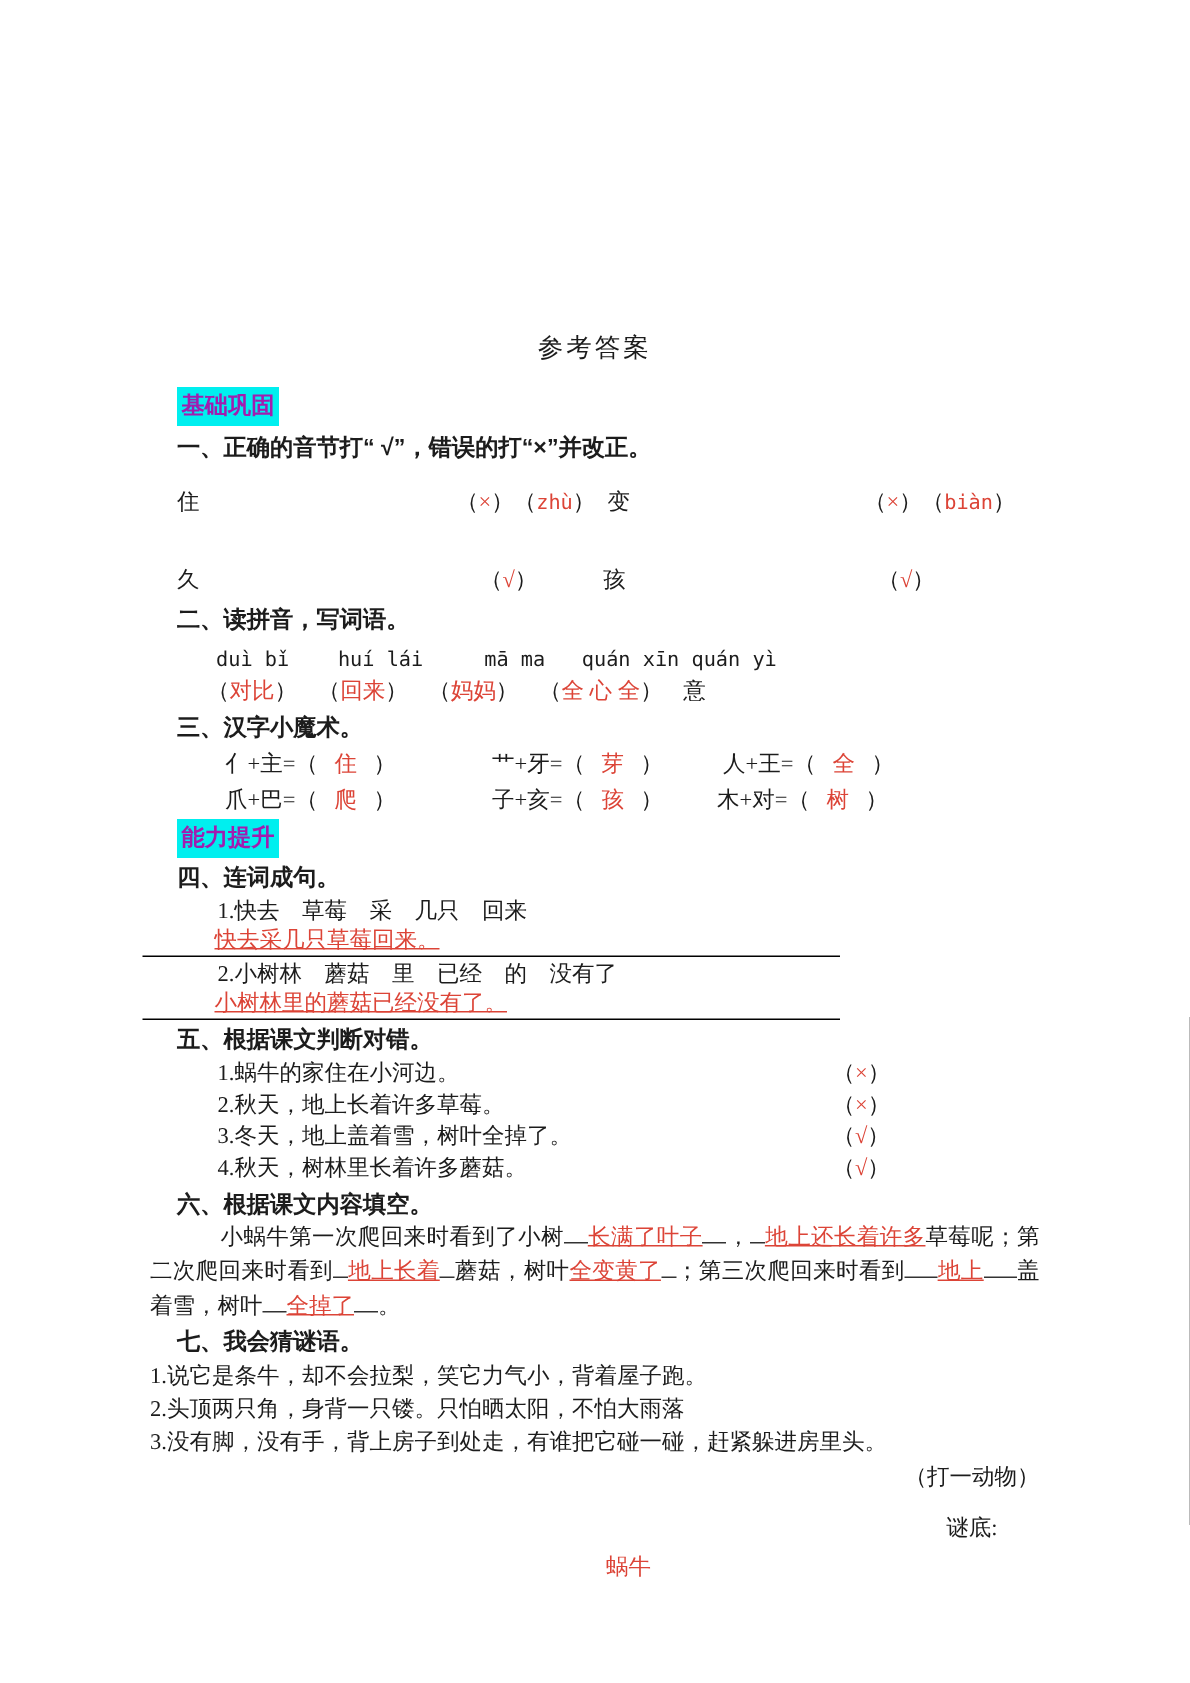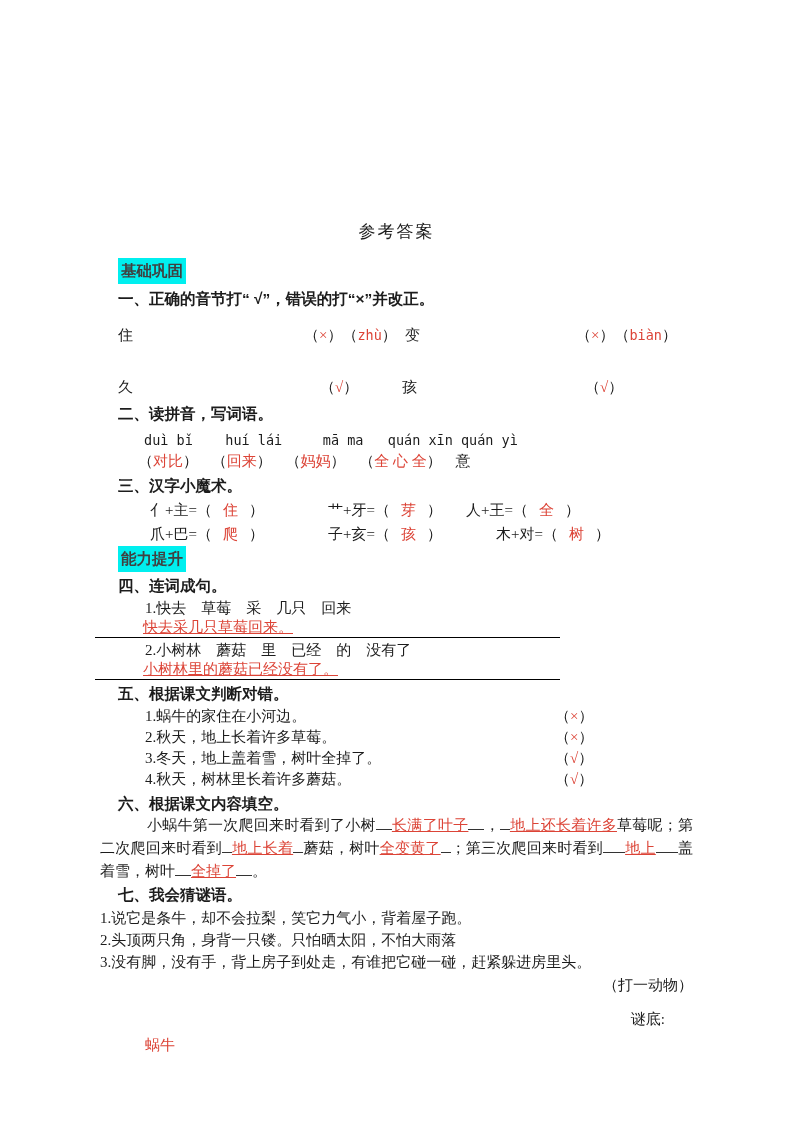--- a/index.html
+++ b/index.html
@@ -2,21 +2,21 @@
 <html><head>
 <meta charset="utf-8">
 <style>
   html,body{margin:0;padding:0;background:#888;}
   .page{width:793px;height:1122px;background:#ffffff;position:relative;overflow:hidden;
         font-family:"Liberation Serif",serif;font-size:15px;color:#1c1c1c;margin:0 auto;}
   .content{padding:0 100px;}
   .title{font-family:"Liberation Sans",sans-serif;font-weight:normal;font-size:17px;
          text-align:center;margin:0;padding-top:220px;line-height:24px;letter-spacing:2px;}
   .badge-row{margin-top:14px;margin-left:18px;line-height:24px;}
-  .badge{display:inline-block;background:#00efef;color:#404040;
+  .badge{display:inline-block;background:#00efef;color:#a21caf;
          font-family:"Liberation Sans",sans-serif;font-weight:bold;font-size:15.5px;
          padding:1px 3px;}
   .qheader{font-family:"Liberation Sans",sans-serif;font-weight:bold;font-size:15.5px;
            margin-left:18px;line-height:24px;}
   .red{color:#dc4437;}
   .mono{font-family:"DejaVu Sans Mono",monospace;font-size:13.5px;}
   .row{position:relative;height:24px;line-height:24px;}
   .abs{position:absolute;top:0;white-space:nowrap;}
   .mt12{margin-top:12px;} .mt28{margin-top:28px;} .mt3{margin-top:3px;} .mt2{margin-top:2px;}
   .pinyin{margin-left:44px;line-height:20px;margin-top:4px;white-space:pre;}
@@ -29,21 +29,21 @@
   .ansline .red{margin-left:48px;text-decoration:underline;}
   .q5item{position:relative;margin-left:45px;line-height:21px;}
   .q5mark{position:absolute;left:410px;top:0;}
   .q6para{margin:0;line-height:23px;text-indent:47px;margin-top:-2px;text-align:justify;}
   .blank{display:inline-block;border-bottom:1px solid #333;height:14px;vertical-align:baseline;}
   .b10{width:10px;} .b16{width:16px;} .b22{width:22px;}
   .redu{text-decoration:underline;}
   .q7item{line-height:22px;}
   .riddle-note{text-align:right;line-height:24px;}
   .riddle-label{text-align:right;padding-right:28px;line-height:24px;margin-top:10px;}
-  .riddle-answer{margin-left:45px;line-height:24px;margin-top:2px;}
+  .riddle-answer{margin-left:45px;line-height:24px;margin-top:2px;text-align:center;}
 </style>
 </head>
 <body>
 
 <div class="page">
   <h1 class="title">参考答案</h1>
 
   <div class="content">
 
     <div class="badge-row">
@@ -71,26 +71,26 @@
       <span class="grp"><span>（</span><span class="red">回来</span><span>）</span></span>
       <span class="grp"><span>（</span><span class="red">妈妈</span><span>）</span></span>
       <span class="grp"><span>（</span><span class="red">全 心 全</span><span>）</span></span>
       <span>意</span>
     </div>
 
     <div class="qheader mt2">三、汉字小魔术。</div>
     <div class="row">
       <span class="abs" style="left:50px"><span>亻+主=</span><span>（</span><span class="red q3a">住</span><span>）</span></span>
       <span class="abs" style="left:228px"><span>艹+牙=</span><span>（</span><span class="red q3a">芽</span><span>）</span></span>
-      <span class="abs" style="left:366px"><span>人+王=</span><span>（</span><span class="red q3a">全</span><span>）</span></span>
+      <span class="abs" style="left:382px"><span>人+王=</span><span>（</span><span class="red q3a">全</span><span>）</span></span>
     </div>
     <div class="row">
       <span class="abs" style="left:50px"><span>爪+巴=</span><span>（</span><span class="red q3a">爬</span><span>）</span></span>
       <span class="abs" style="left:228px"><span>子+亥=</span><span>（</span><span class="red q3a">孩</span><span>）</span></span>
-      <span class="abs" style="left:396px"><span>木+对=</span><span>（</span><span class="red q3a">树</span><span>）</span></span>
+      <span class="abs" style="left:378px"><span>木+对=</span><span>（</span><span class="red q3a">树</span><span>）</span></span>
     </div>
 
     <div class="badge-row" style="margin-top:0px">
       <span class="badge">能力提升</span>
     </div>
 
     <div class="qheader mt2">四、连词成句。</div>
     <div class="q4words">1.快去　草莓　采　几只　回来</div>
     <div class="ansline"><span class="red">快去采几只草莓回来。</span></div>
     <div class="q4words mt2">2.小树林　蘑菇　里　已经　的　没有了</div>

